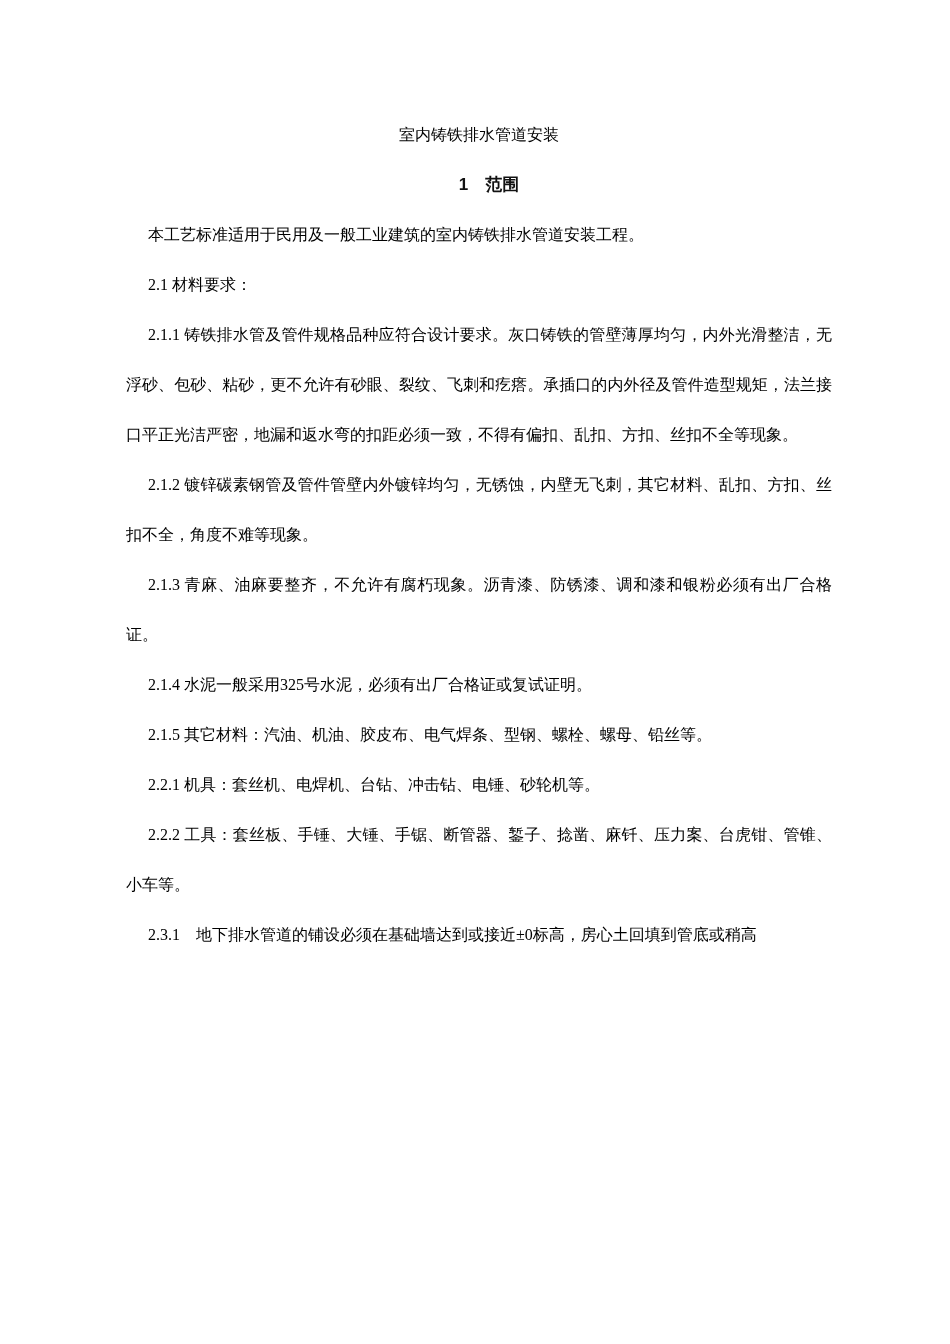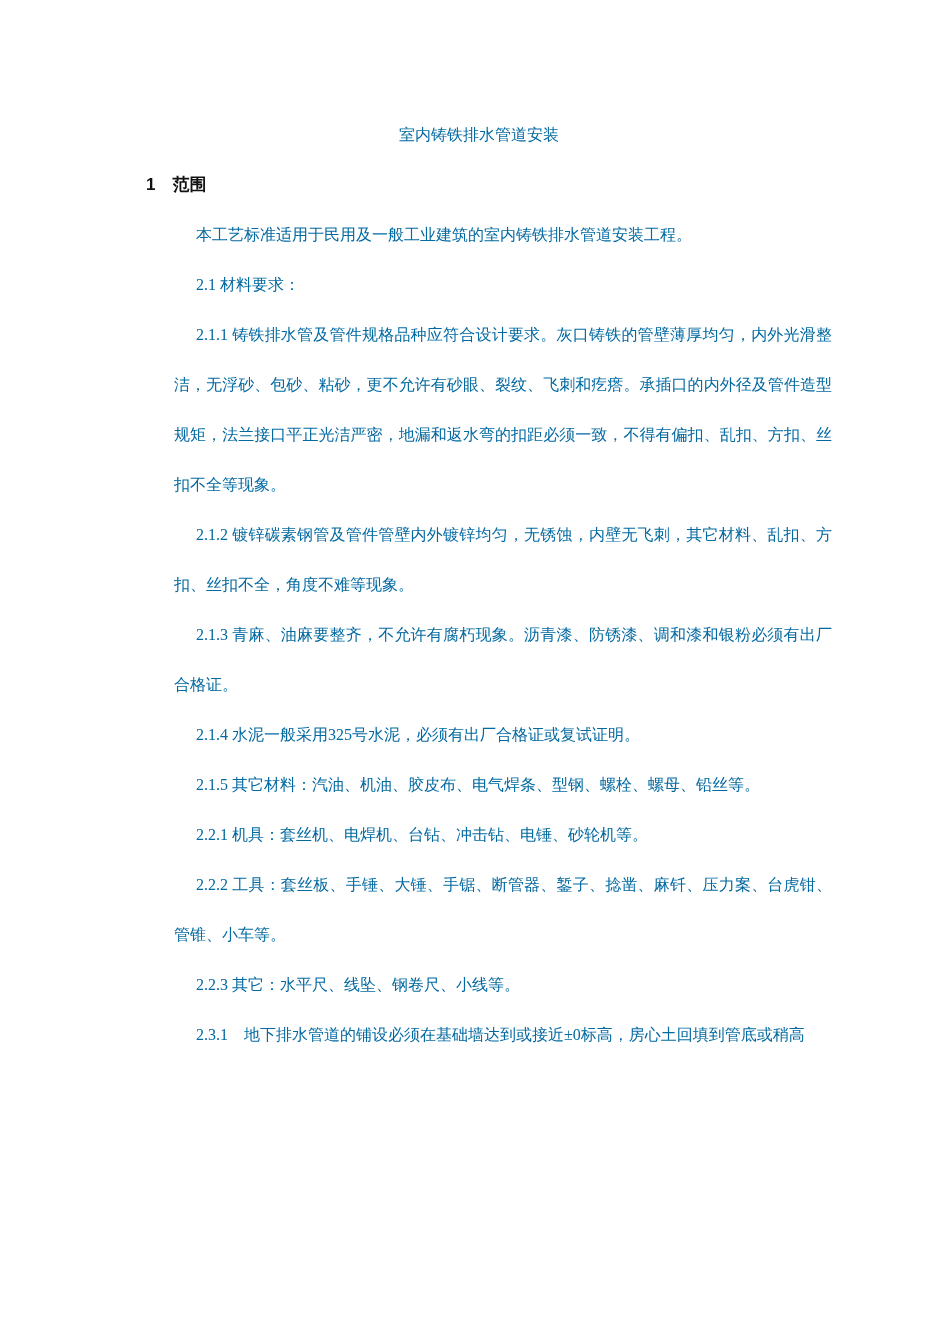--- a/index.html
+++ b/index.html
@@ -19,51 +19,49 @@
     overflow: hidden;
     font-family: "Liberation Serif", serif;
   }
   .para {
     margin: 0;
     font-size: 16px;
     line-height: 50px;
     font-weight: normal;
     text-align: justify;
     word-break: break-all;
-    color: #0369a1;
+    color: #000000;
   }
   .para.title {
     text-align: center;
     text-indent: 0;
   }
   .para.h1 {
     font-family: "Liberation Sans", sans-serif;
     font-weight: bold;
     font-size: 17px;
-    text-align: left;
+    text-align: center;
     text-indent: 20px;
     color: #111111;
   }
   .para.body {
     text-indent: 22px;
-    margin-left: 48px;
   }
 </style>
 </head>
 <body>
 
 <div class="page">
   <p class="para title">室内铸铁排水管道安装</p>
   <div>
       <p class="para h1">1　范围</p>
       <p class="para body">本工艺标准适用于民用及一般工业建筑的室内铸铁排水管道安装工程。</p>
       <p class="para body">2.1 材料要求：</p>
       <p class="para body">2.1.1 铸铁排水管及管件规格品种应符合设计要求。灰口铸铁的管壁薄厚均匀，内外光滑整洁，无浮砂、包砂、粘砂，更不允许有砂眼、裂纹、飞刺和疙瘩。承插口的内外径及管件造型规矩，法兰接口平正光洁严密，地漏和返水弯的扣距必须一致，不得有偏扣、乱扣、方扣、丝扣不全等现象。</p>
       <p class="para body">2.1.2 镀锌碳素钢管及管件管壁内外镀锌均匀，无锈蚀，内壁无飞刺，其它材料、乱扣、方扣、丝扣不全，角度不难等现象。</p>
       <p class="para body">2.1.3 青麻、油麻要整齐，不允许有腐朽现象。沥青漆、防锈漆、调和漆和银粉必须有出厂合格证。</p>
       <p class="para body">2.1.4 水泥一般采用325号水泥，必须有出厂合格证或复试证明。</p>
       <p class="para body">2.1.5 其它材料：汽油、机油、胶皮布、电气焊条、型钢、螺栓、螺母、铅丝等。</p>
       <p class="para body">2.2.1 机具：套丝机、电焊机、台钻、冲击钻、电锤、砂轮机等。</p>
       <p class="para body">2.2.2 工具：套丝板、手锤、大锤、手锯、断管器、錾子、捻凿、麻钎、压力案、台虎钳、管锥、小车等。</p>
-      <p class="para body">2.2.3 其它：水平尺、线坠、钢卷尺、小线等。</p>
       <p class="para body">2.3.1　地下排水管道的铺设必须在基础墙达到或接近±0标高，房心土回填到管底或稍高</p>
     </div>
 </div>
 
 </body></html>

